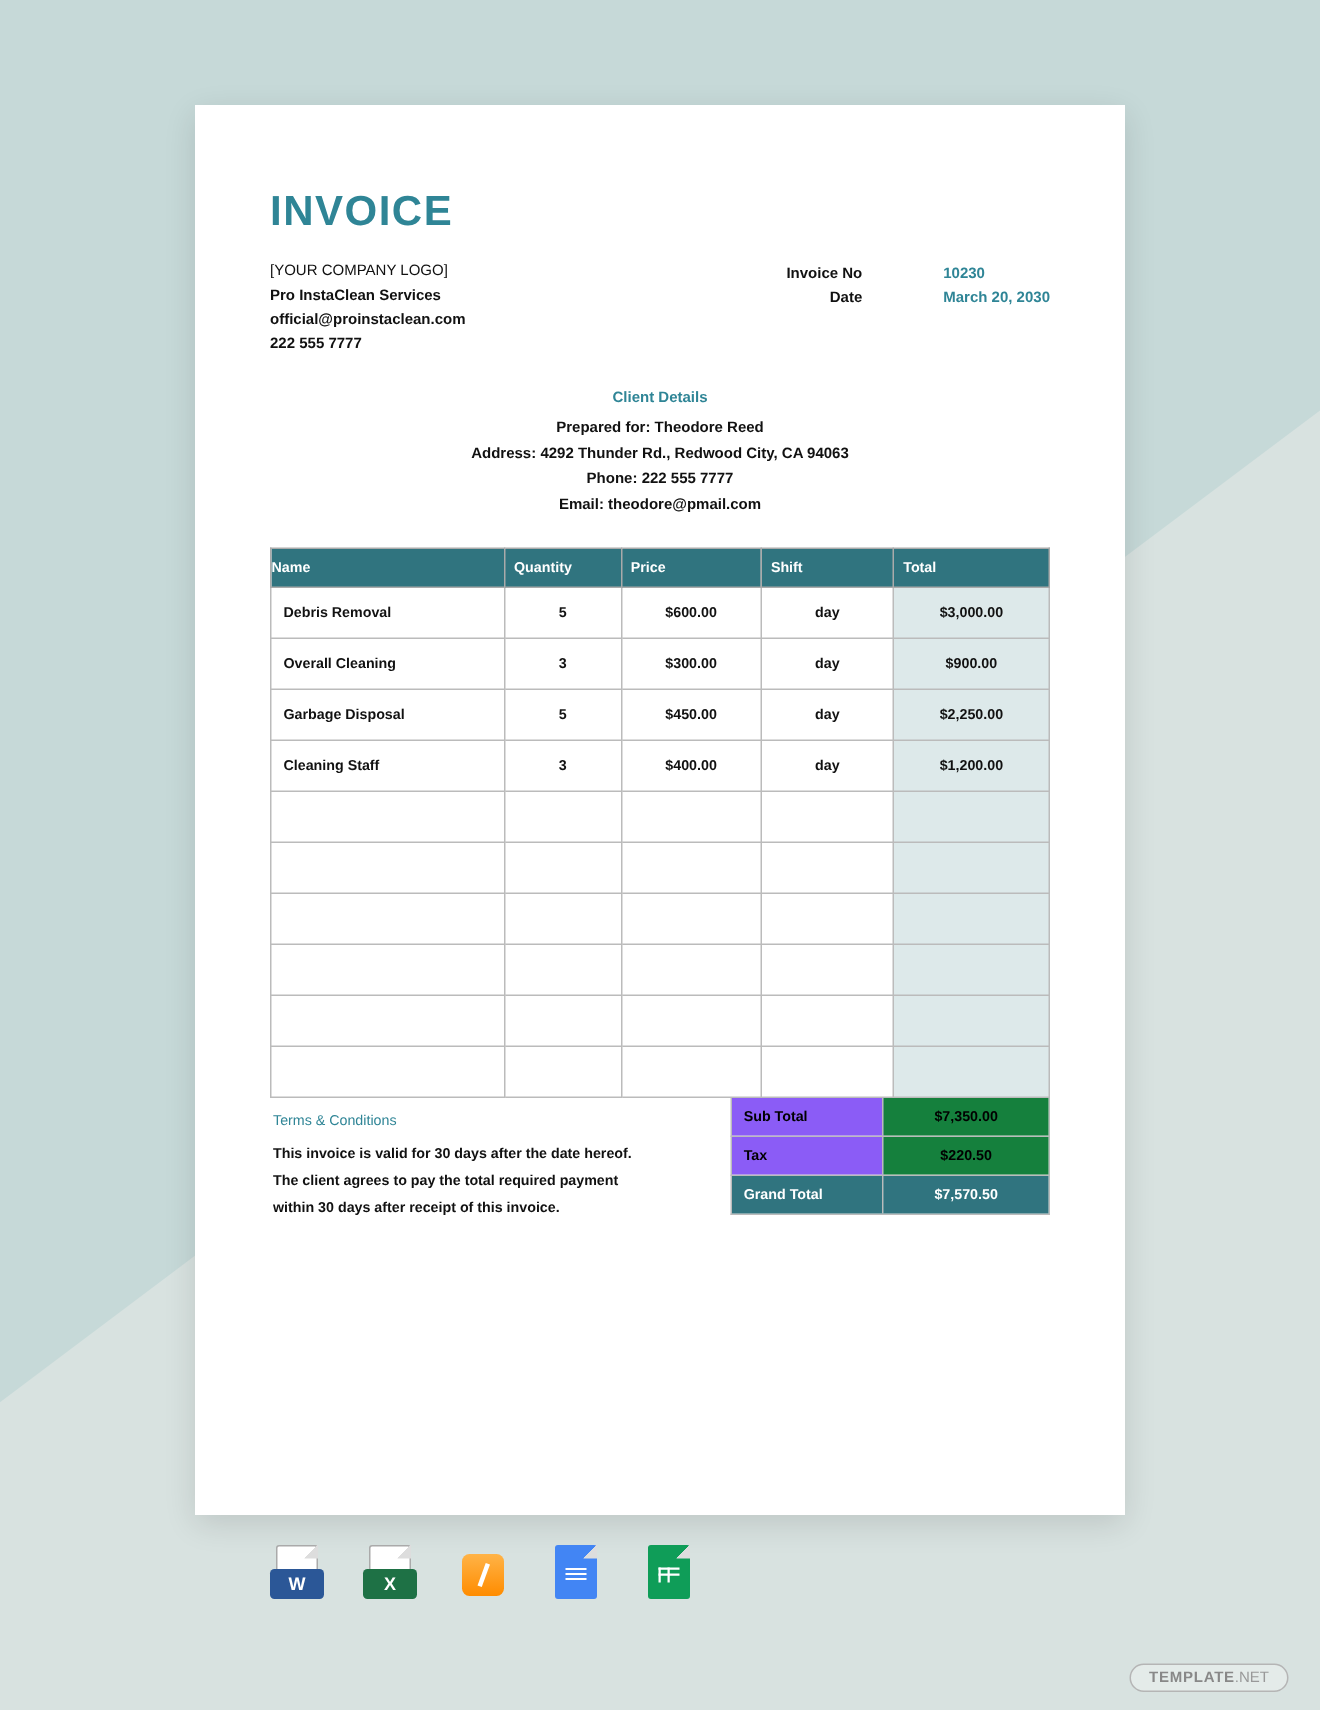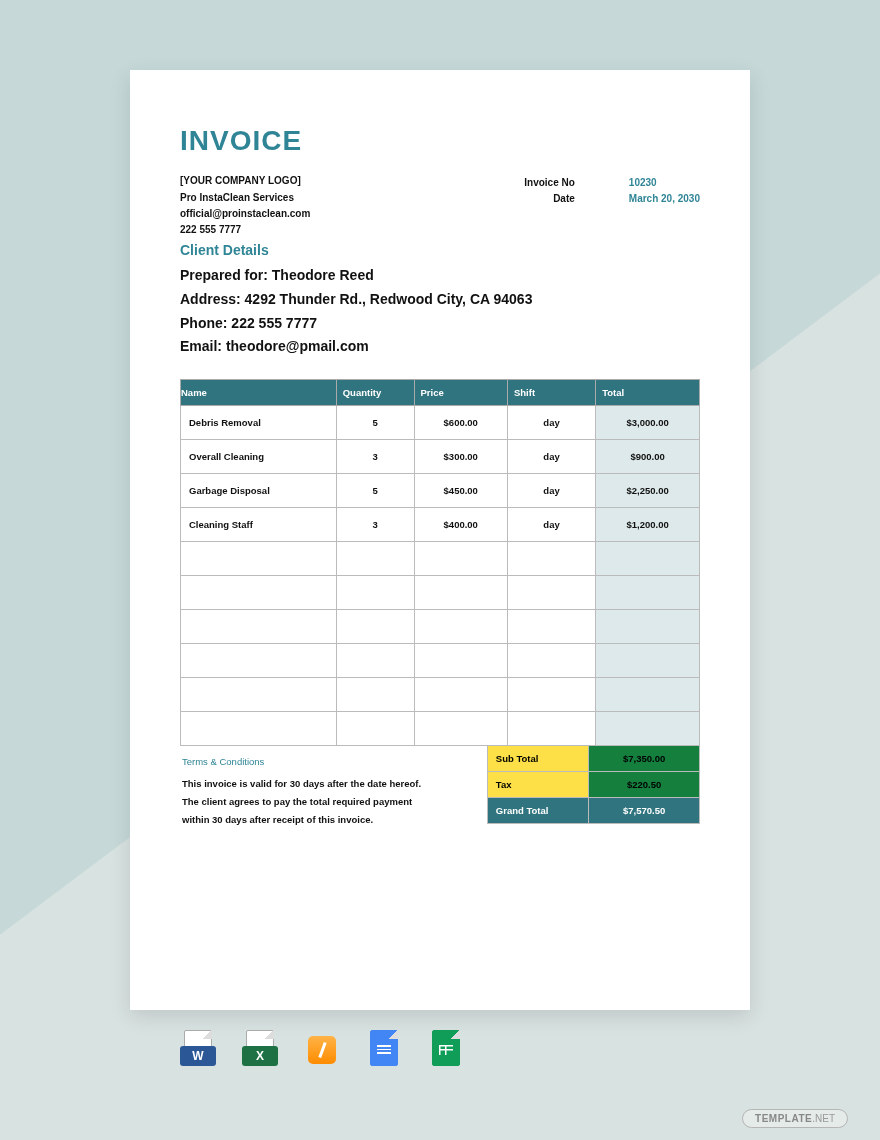--- a/index.html
+++ b/index.html
@@ -33,27 +33,27 @@
     font-weight: 700;
     color: #2f8596;
     letter-spacing: 1px;
   }
   .header-row {
     display: flex;
     justify-content: space-between;
     margin-top: 18px;
     font-size: 10px;
   }
-  .company-block .logo-ph { font-weight: 700; color: #111; margin-bottom: 4px; }
+  .company-block .logo-ph { font-weight: 400; color: #111; margin-bottom: 4px; }
   .company-block .line { font-weight: 700; color: #111; line-height: 1.6; }
   .meta-block { display: flex; gap: 14px; font-weight: 700; }
   .meta-labels { text-align: right; color: #111; }
   .meta-labels div, .meta-values div { line-height: 1.6; padding-left: 40px; }
   .meta-values { color: #2f8596; }
-  .client-section { margin-top: 4px; font-size: 14px; }
+  .client-section { margin-top: 22px; font-size: 10px; text-align: center; }
   .client-heading { color: #2f8596; font-weight: 700; margin-bottom: 6px; }
   .client-section .row { font-weight: 700; color: #111; line-height: 1.7; }
   table.items {
     width: 100%;
     border-collapse: collapse;
     margin-top: 20px;
     font-size: 9.5px;
   }
   table.items th {
     background: #30747f;
@@ -95,21 +95,21 @@
   }
   .summary-row {
     display: flex;
     border-left: 1px solid #bbb;
     border-right: 1px solid #bbb;
     border-bottom: 1px solid #bbb;
   }
   .summary-row.first { border-top: none; }
   .summary-label {
     width: 48%;
-    background: #fde047;
+    background: #8b5cf6;
     padding: 7px 8px;
     font-weight: 700;
     border-right: 1px solid #bbb;
   }
   .summary-val {
     flex: 1;
     background: #15803d;
     padding: 7px 8px;
     text-align: center;
     font-weight: 700;
@@ -167,21 +167,21 @@
   }
   .badge.gsheet .lines {
     background:
       linear-gradient(#fff,#fff) left/1.5px 100% no-repeat,
       linear-gradient(#fff,#fff) center/1.5px 100% no-repeat,
       linear-gradient(#fff,#fff) top/100% 1.5px no-repeat,
       linear-gradient(#fff,#fff) center/100% 1.5px no-repeat;
   }
   .watermark {
     position: absolute;
-    right: 32px;
+    right: 21px;
     bottom: 12px;
     border: 1px solid #b5b5b5;
     border-radius: 14px;
     padding: 3px 12px;
     font-size: 10px;
     color: #999;
     background: rgba(255,255,255,0.3);
   }
   .watermark b { color: #888; font-weight: 700; letter-spacing: 0.5px; }
 </style>

